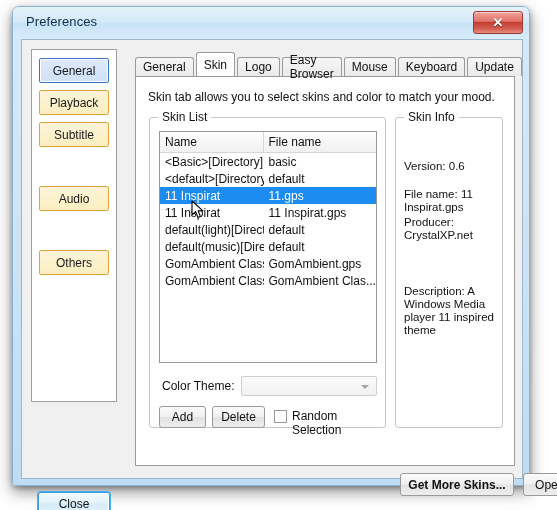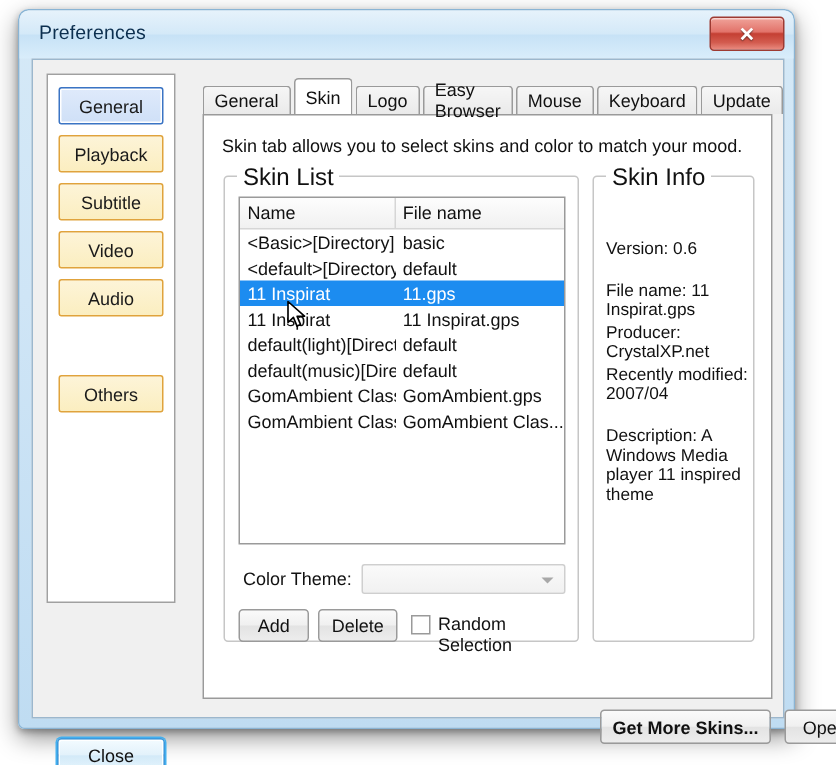--- a/index.html
+++ b/index.html
@@ -202,21 +202,21 @@
     box-sizing: border-box;
     border: 1px solid #c6c6c6;
     border-radius: 3px;
   }
   .group-label {
     position: absolute;
     top: -8px;
     left: 8px;
     padding: 0 4px;
     background: #ffffff;
-    font-size: 16px;
+    font-size: 12px;
     color: #111;
   }
   #skinlist-group {
     left: 13px;
     top: 40px;
     width: 237px;
     height: 311px;
   }
   #skininfo-group {
     left: 259px;
@@ -428,23 +428,20 @@
       <div id="sidebar">
         <div class="side-btn selected" id="sb0">
           <span>General</span>
         </div>
         <div class="side-btn" id="sb1">
           <span>Playback</span>
         </div>
         <div class="side-btn" id="sb2">
           <span>Subtitle</span>
         </div>
-        <div class="side-btn" id="sb3">
-          <span>Video</span>
-        </div>
         <div class="side-btn" id="sb4">
           <span>Audio</span>
         </div>
         <div class="side-btn" id="sb6">
           <span>Others</span>
         </div>
       </div>
 
       <div class="bottom-btn" id="reset-button">
         <span>Reset</span>
@@ -542,21 +539,20 @@
             <div id="random-checkbox"></div>
             <div id="random-label">Random Selection</div>
           </div>
         </div>
 
         <div class="group" id="skininfo-group">
           <div class="group-label">Skin Info</div>
           <div class="info-line" id="info1">Version: 0.6</div>
           <div class="info-line" id="info2">File name: 11 Inspirat.gps</div>
           <div class="info-line" id="info3">Producer: CrystalXP.net</div>
-          <div class="info-line" id="info4">Recently modified: 2007/04</div>
           <div class="info-line" id="info5">Description: A Windows Media player 11 inspired theme</div>
         </div>
 
         <div class="wide-btn" id="get-more-skins-button">
           <span>Get More Skins...</span>
         </div>
         <div class="wide-btn" id="open-directory-button">
           <span>Open Directory...</span>
         </div>
 

